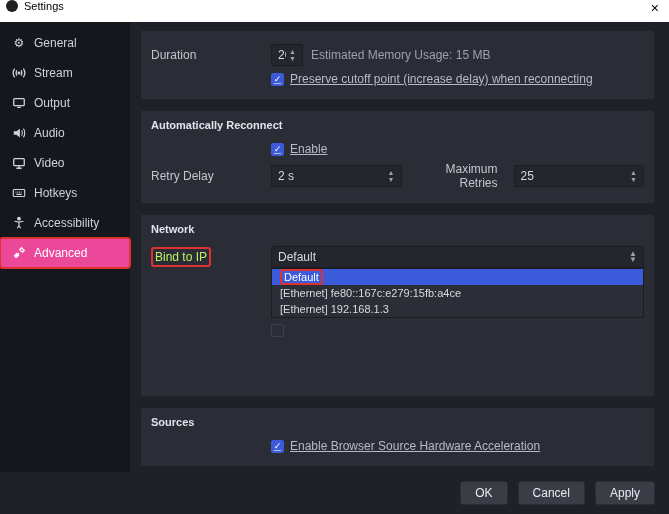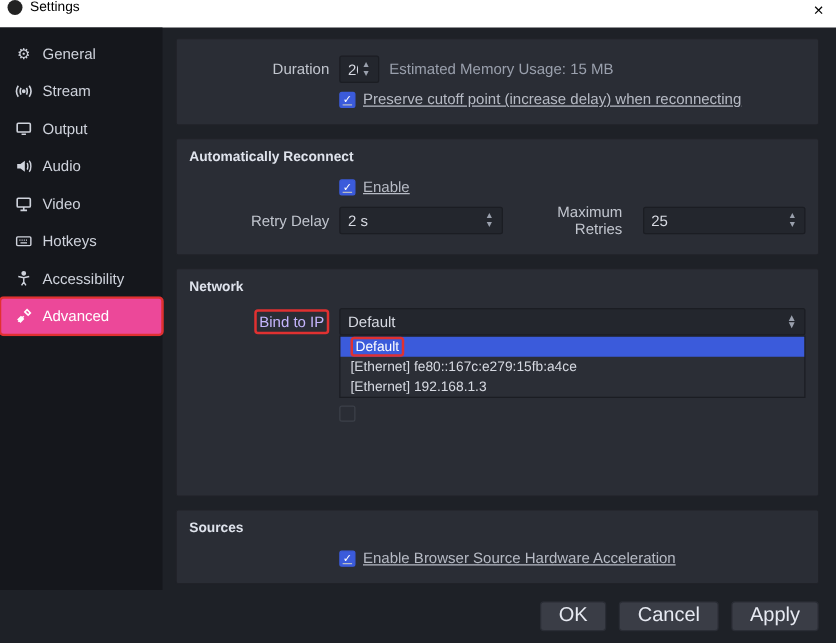--- a/index.html
+++ b/index.html
@@ -17,21 +17,21 @@
 .side-item.active { background: #ec4899; color: #fff; }
 .side-item.active .icon { color: #fff; }
 .hl-red { outline: 2px solid #e03131; outline-offset: -1px; border-radius: 3px; }
 .hl-box { border: 2px solid #e03131; border-radius: 3px; padding: 1px 2px; }
 
 .content { flex: 1; padding: 8px 14px 8px 10px; overflow-y: auto; font-size: 12px; color: #b7bbc5; }
 .section { background: #2a2d35; border: 1px solid #202228; border-radius: 2px; margin-bottom: 10px; padding: 0 0 10px 0; }
 .section.no-header { padding-top: 10px; }
 .sec-title { font-weight: 600; color: #dfe3ec; font-size: 11px; padding: 8px 10px 8px 10px; }
 .row { display: flex; align-items: center; padding: 3px 10px 3px 10px; }
-.row .label { width: 120px; text-align: right; padding-right: 8px; color: #c2c6cf; }
+.row .label { width: 120px; text-align: left; padding-right: 8px; color: #c2c6cf; }
 .row .control { flex: 1; display: flex; align-items: center; gap: 8px; }
 .row .label2 { width: 96px; text-align: right; padding-right: 8px; color: #c2c6cf; }
 
 .input, .select { background: #23262d; border: 1px solid #1b1d23; color: #d7dae2; height: 22px; font-size: 12px; padding: 0 6px; border-radius: 2px; }
 .spinner { position: relative; display: flex; align-items: stretch; }
 .spinner .input { padding-right: 16px; }
 .spinner .arrows { position: absolute; right: 2px; top: 1px; bottom: 1px; width: 12px; display: flex; flex-direction: column; justify-content: center; color: #9aa0ad; font-size: 7px; line-height: 7px; cursor: pointer; }
 
 .select.full { width: 100%; position: relative; display: flex; align-items: center; }
 .select .caret { margin-left: auto; font-size: 8px; color: #9aa0ad; display: flex; flex-direction: column; line-height: 6px; }
@@ -43,24 +43,24 @@
 .checkbox.muted { color: #7a7f8b; }
 .checkbox.muted .box { border-color: #3c4049; }
 
 .static-text { color: #9aa0ad; }
 
 .dropdown-wrap { position: relative; flex: 1; }
 .dropdown-open { position: absolute; left: 0; right: 0; top: 0; border: 1px solid #1b1d23; background: #2b2e36; z-index: 5; }
 .dropdown-open .opt { padding: 2px 8px; font-size: 11px; color: #d7dae2; cursor: pointer; }
 .dropdown-open .opt.selected { background: #3b5bdb; color: #fff; }
 
-.bindip-label { color: #c4b5fd; }
+.bindip-label { color: #bef264; }
 
 .footer { height: 42px; background: #1e2127; display: flex; align-items: center; justify-content: flex-end; gap: 10px; padding: 0 14px; }
-.btn { background: #3a3d46; border: 1px solid #2a2d35; color: #e7eaf2; font-size: 16px; height: 24px; padding: 0 14px; border-radius: 3px; cursor: pointer; }
+.btn { background: #3a3d46; border: 1px solid #2a2d35; color: #e7eaf2; font-size: 12px; height: 24px; padding: 0 14px; border-radius: 3px; cursor: pointer; }
 
 
 .content::-webkit-scrollbar { width: 8px; }
 .content::-webkit-scrollbar-thumb { background: #3a3d46; border-radius: 4px; }
 
 svg { width: 14px; height: 14px; }
 </style>
 </head>
 <body>
 

